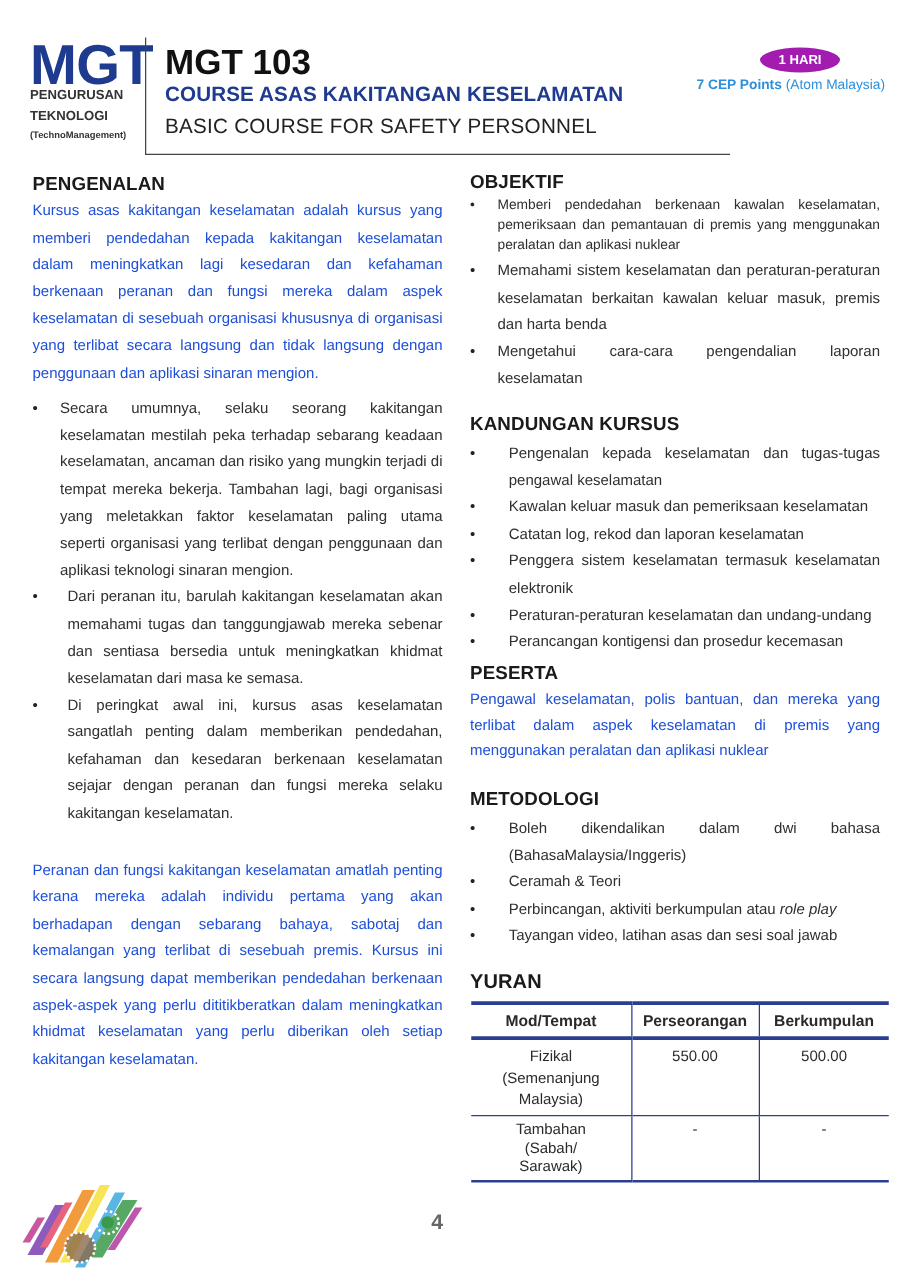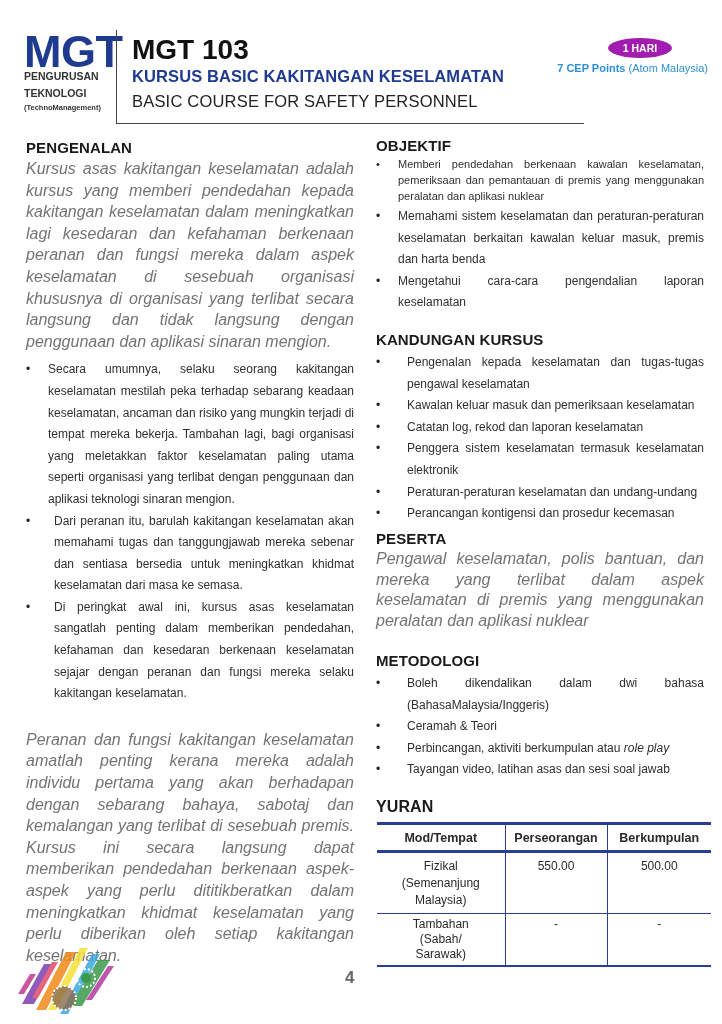--- a/index.html
+++ b/index.html
@@ -22,21 +22,21 @@
            background: #a21caf; color: #fff; font-weight: bold; font-size: 10.5px; line-height: 20px; text-align: center; }
   .cep { position: absolute; right: 14px; top: 62px; font-size: 11px; color: #2d8fd9; white-space: nowrap; }
   .cep b { font-weight: bold; }
 
   
   .col-left { position: absolute; left: 26px; top: 138px; width: 328px; }
   .col-right { position: absolute; left: 376px; top: 136px; width: 328px; }
 
   h2.sec { font-weight: bold; font-size: 15px; line-height: 20px; color: #1a1a1a; letter-spacing: 0.1px; }
 
-  .para { font-size: 16px; line-height: 21.6px; text-align: justify; color: #737373; font-style: italic; }
+  .para { font-size: 12px; line-height: 21.6px; text-align: justify; color: #1d4ed8; }
 
   ul.bl { list-style: none; }
   ul.bl li { position: relative; font-size: 12px; line-height: 21.6px; text-align: justify; color: #2f2f2f; }
   ul.bl li .dot { position: absolute; left: 0; top: 0; font-size: 12px; color: #222; }
 
   .left-list li { padding-left: 22px; }
   .left-list li.wide { padding-left: 28px; }
 
   .obj-list li { padding-left: 22px; }
   .obj-list li.small { font-size: 11px; line-height: 16px; }
@@ -66,21 +66,21 @@
 
 <div class="logo">
   <div class="logo-big">MGT</div>
   <div class="logo-line">PENGURUSAN</div>
   <div class="logo-line">TEKNOLOGI</div>
   <div class="logo-sub">(TechnoManagement)</div>
 </div>
 
 <div class="header-frame"></div>
 <div class="course-code">MGT 103</div>
-<div class="title-ms">KURSUS BASIC KAKITANGAN KESELAMATAN</div>
+<div class="title-ms">COURSE ASAS KAKITANGAN KESELAMATAN</div>
 <div class="title-en">BASIC COURSE FOR SAFETY PERSONNEL</div>
 
 <div class="badge">1 HARI</div>
 <div class="cep">
   <b>7 CEP Points</b>
   <span>(Atom Malaysia)</span>
 </div>
 
 <div class="col-left">
   <h2 class="sec" style="margin-bottom:0;">PENGENALAN</h2>

